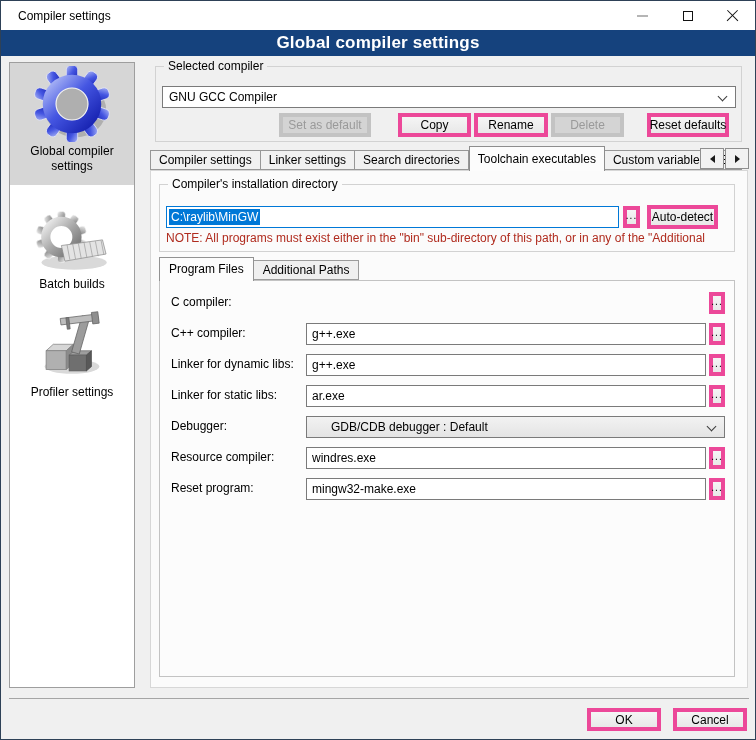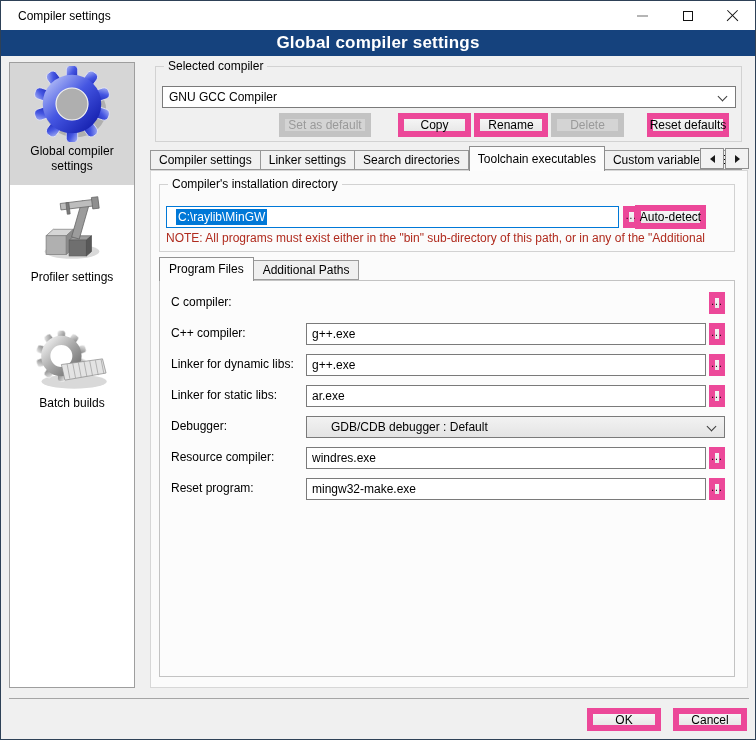--- a/index.html
+++ b/index.html
@@ -41,21 +41,21 @@
   .glabel.on-gray { background:#f0f0f0; }
   .glabel.on-white { background:#fbfbfb; }
   
   .combo { position:absolute; background:#fff; border:1px solid #7a7a7a; font-size:12px;
            display:flex; align-items:center; padding-left:6px; cursor:default; }
   .combo.gray { background:linear-gradient(#f2f2f2,#e4e4e4); }
   .chev { position:absolute; right:9px; top:6px; width:7px; height:7px;
           border-right:1.5px solid #3c3c3c; border-bottom:1.5px solid #3c3c3c; transform:rotate(45deg); }
   
   .btn { position:absolute; height:24px; background:linear-gradient(#f5f5f5,#e8e8e8);
-         border:6px solid #ec4899; font-size:12px; color:#000;
+         border:4px solid #ec4899; font-size:12px; color:#000;
          display:flex; align-items:center; justify-content:center; cursor:default; white-space:nowrap; }
   .btn.disabled { background:#d4d4d4; border-color:#c3c3c3; color:#9a9a9a; }
   .btn.small { height:22px; font-size:10px; letter-spacing:1px; padding-bottom:4px; }
   
   .tabs { position:absolute; left:149px; top:89px; height:25px; display:flex; align-items:flex-end; }
   .tab { height:20px; background:#f1f1f1; border:1px solid #979797; border-left:none;
          padding:0 8px; font-size:12px; display:flex; align-items:center; white-space:nowrap;
          margin-bottom:0; cursor:default; }
   .tab:first-child { border-left:1px solid #979797; }
   .tab.active { height:25px; background:#fcfcfc; border:1px solid #8d8d8d; border-bottom:none;
@@ -66,21 +66,21 @@
             display:flex; align-items:center; justify-content:center; }
   .tri-l { width:0; height:0; border-top:4px solid transparent; border-bottom:4px solid transparent;
            border-right:5px solid #1a1a1a; }
   .tri-r { width:0; height:0; border-top:4px solid transparent; border-bottom:4px solid transparent;
            border-left:5px solid #1a1a1a; }
   
   .page { position:absolute; left:149px; top:114px; width:598px; height:518px;
           background:#fbfbfb; border:1px solid #d7d7d7; z-index:2; }
   
   .textbox { position:absolute; background:#fff; border:1px solid #7a7a7a; font-size:12px;
-             display:flex; align-items:center; padding-left:9px; }
+             display:flex; align-items:center; padding-left:2px; }
   .textbox.focused { border:1px solid #0078d7; }
   .selspan { background:#0078d7; color:#fff; padding:1px 2px; font-size:12px; white-space:pre; }
   .note { position:absolute; color:#b02b1e; font-size:12px; white-space:nowrap; overflow:hidden; }
   
   .subtabs { position:absolute; left:8px; top:85px; height:24px; display:flex; align-items:flex-end; }
   .stab { height:20px; background:#efefef; border:1px solid #9b9b9b; border-left:none; padding:0 9px;
           font-size:12px; display:flex; align-items:center; white-space:nowrap; cursor:default; }
   .stab:first-child { border-left:1px solid #9b9b9b; }
   .stab.active { height:24px; background:#fcfcfc; border:1px solid #929292; border-bottom:none;
                  z-index:3; margin-bottom:-1px; padding-bottom:1px; }
@@ -138,41 +138,20 @@
             <rect x="42.5" y="-1" width="15" height="24" rx="6" transform="rotate(252,50,50)"></rect>
             <rect x="42.5" y="-1" width="15" height="24" rx="6" transform="rotate(288,50,50)"></rect>
             <rect x="42.5" y="-1" width="15" height="24" rx="6" transform="rotate(324,50,50)"></rect>
           </g>
           <circle cx="50" cy="50" r="30" fill="none" stroke="url(#gb)" stroke-width="17"></circle>
           <circle cx="50" cy="50" r="21" fill="none" stroke="#ffffff" stroke-width="1.5" opacity="0.85"></circle>
         </svg>
         <div class="lbl">Global compiler settings</div>
       </div>
 
-      <div class="side-item it2">
-        <svg width="72" height="76" viewBox="0 0 100 100">
-          <ellipse cx="50" cy="80" rx="38" ry="10" fill="rgba(0,0,0,0.15)"></ellipse>
-          <polygon points="14,58 24,49 52,49 42,58" fill="#d6d6d6" stroke="#7d7d7d" stroke-width="1"></polygon>
-          <rect x="14" y="58" width="28" height="26" fill="#b0b0b0" stroke="#7d7d7d" stroke-width="1"></rect>
-          <polygon points="42,58 52,49 52,76 42,84" fill="#8b8b8b" stroke="#7d7d7d" stroke-width="1"></polygon>
-          <polygon points="46,64 53,58 77,58 70,64" fill="#9d9d9d" stroke="#6b6b6b" stroke-width="1"></polygon>
-          <rect x="46" y="64" width="24" height="22" fill="#6f6f6f" stroke="#5c5c5c" stroke-width="1"></rect>
-          <polygon points="70,64 77,58 77,80 70,86" fill="#585858" stroke="#4c4c4c" stroke-width="1"></polygon>
-          <g transform="rotate(16,62,34)">
-            <rect x="57" y="10" width="11" height="52" fill="#9c9c9c" stroke="#636363" stroke-width="1"></rect>
-          </g>
-          <g transform="rotate(-7,60,15)">
-            <rect x="34" y="10" width="52" height="9" fill="#bdbdbd" stroke="#636363" stroke-width="1"></rect>
-            <rect x="78" y="7" width="9" height="16" fill="#8f8f8f" stroke="#636363" stroke-width="1"></rect>
-            <rect x="42" y="10" width="4" height="16" fill="#7a7a7a" stroke="#636363" stroke-width="1"></rect>
-          </g>
-        </svg>
-        <div class="lbl">Profiler settings</div>
-      </div>
-
       <div class="side-item it3">
         <svg width="78" height="66" viewBox="0 0 110 90">
           <defs>
             <linearGradient id="gg" x1="0" y1="0" x2="1" y2="1">
               <stop offset="0" stop-color="#efefef"></stop>
                 <stop offset="0.5" stop-color="#a8a8a8"></stop>
                 <stop offset="1" stop-color="#6f6f6f"></stop>
             </linearGradient>
           </defs>
           <ellipse cx="58" cy="74" rx="46" ry="10" fill="rgba(0,0,0,0.15)"></ellipse>
@@ -189,20 +168,41 @@
             <rect x="34.5" y="2" width="11" height="17" rx="4" transform="rotate(324,40,38)"></rect>
           </g>
           <circle cx="40" cy="38" r="22" fill="none" stroke="url(#gg)" stroke-width="13"></circle>
           <g>
             <polygon points="40,50 98,42 103,62 45,72" fill="#e3e3e3" stroke="#8a8a8a" stroke-width="1"></polygon>
             <path d="M48 49 L52 70 M56 48 L60 69 M64 47 L68 68 M72 46 L76 67 M80 45 L84 66 M88 44 L92 65 M96 43 L100 63" stroke="#9c9c9c" stroke-width="1" fill="none"></path>
           </g>
         </svg>
         <div class="lbl">Batch builds</div>
       </div>
+
+      <div class="side-item it2">
+        <svg width="72" height="76" viewBox="0 0 100 100">
+          <ellipse cx="50" cy="80" rx="38" ry="10" fill="rgba(0,0,0,0.15)"></ellipse>
+          <polygon points="14,58 24,49 52,49 42,58" fill="#d6d6d6" stroke="#7d7d7d" stroke-width="1"></polygon>
+          <rect x="14" y="58" width="28" height="26" fill="#b0b0b0" stroke="#7d7d7d" stroke-width="1"></rect>
+          <polygon points="42,58 52,49 52,76 42,84" fill="#8b8b8b" stroke="#7d7d7d" stroke-width="1"></polygon>
+          <polygon points="46,64 53,58 77,58 70,64" fill="#9d9d9d" stroke="#6b6b6b" stroke-width="1"></polygon>
+          <rect x="46" y="64" width="24" height="22" fill="#6f6f6f" stroke="#5c5c5c" stroke-width="1"></rect>
+          <polygon points="70,64 77,58 77,80 70,86" fill="#585858" stroke="#4c4c4c" stroke-width="1"></polygon>
+          <g transform="rotate(16,62,34)">
+            <rect x="57" y="10" width="11" height="52" fill="#9c9c9c" stroke="#636363" stroke-width="1"></rect>
+          </g>
+          <g transform="rotate(-7,60,15)">
+            <rect x="34" y="10" width="52" height="9" fill="#bdbdbd" stroke="#636363" stroke-width="1"></rect>
+            <rect x="78" y="7" width="9" height="16" fill="#8f8f8f" stroke="#636363" stroke-width="1"></rect>
+            <rect x="42" y="10" width="4" height="16" fill="#7a7a7a" stroke="#636363" stroke-width="1"></rect>
+          </g>
+        </svg>
+        <div class="lbl">Profiler settings</div>
+      </div>
     </div>
 
     <div class="groupbox" style="left:154px; top:10px; width:587px; height:76px;">
       <div class="glabel on-gray">Selected compiler</div>
       <div class="combo" style="left:6px; top:19px; right:5px; height:22px;">
         <span>GNU GCC Compiler</span>
         <span class="chev"></span>
       </div>
     </div>
     <div class="btn disabled" style="left:278px; top:57px; width:92px;">Set as default</div>
@@ -230,21 +230,21 @@
 
     <div class="page">
 
       <div class="groupbox" style="left:8px; top:13px; width:576px; height:68px;">
         <div class="glabel on-white">Compiler's installation directory</div>
       </div>
       <div class="textbox focused" style="left:15px; top:35px; width:453px; height:22px;">
         <span class="selspan">C:\raylib\MinGW</span>
       </div>
       <div class="btn small" style="left:472px; top:35px; width:17px;">...</div>
-      <div class="btn" style="left:484px; top:34px; width:71px; height:24px;">Auto-detect</div>
+      <div class="btn" style="left:496px; top:34px; width:71px; height:24px;">Auto-detect</div>
       <div class="note" style="left:15px; top:60px; width:562px;">NOTE: All programs must exist either in the "bin" sub-directory of this path, or in any of the "Additional</div>
 
       <div class="subtabs">
         <div class="stab active">Program Files</div>
         <div class="stab">Additional Paths</div>
       </div>
 
       <div class="subpage">
 
         <div class="frow-label" style="top:14px;">C compiler:</div>

